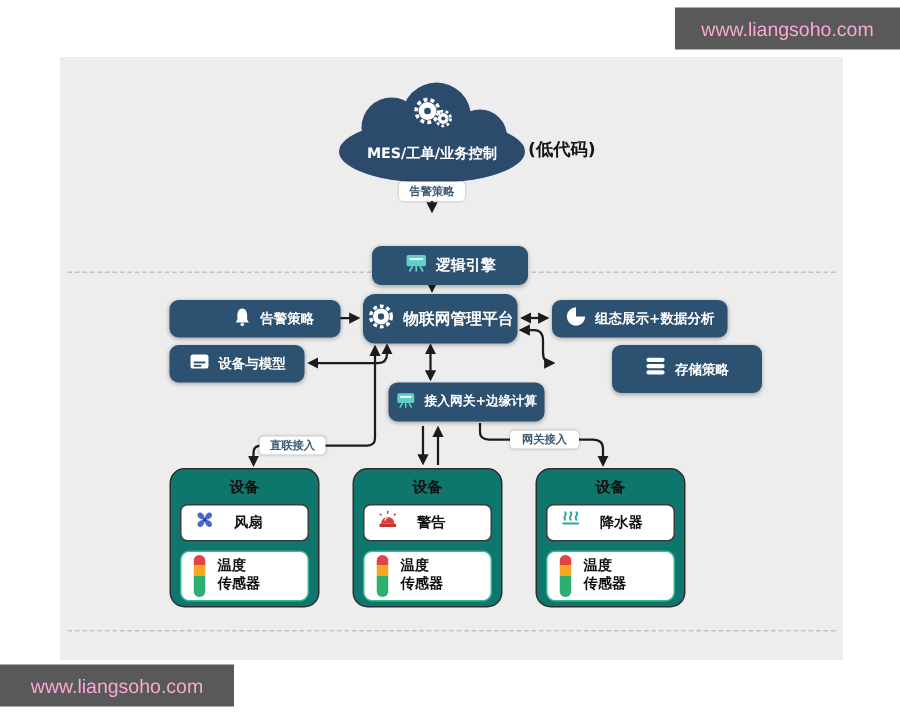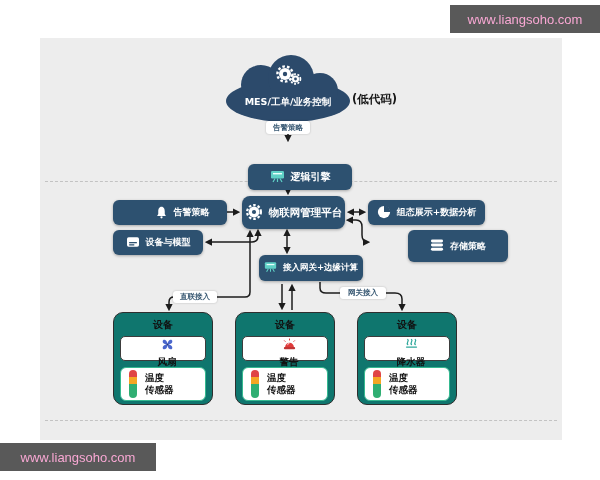--- a/index.html
+++ b/index.html
@@ -22,21 +22,21 @@
 
   .pill{position:absolute;z-index:4;background:#fff;border-radius:3px;
         display:flex;align-items:center;justify-content:center;
         font-size:7.5px;font-weight:bold;color:#3a5a74;
         box-shadow:0 0 2px rgba(0,0,0,.25);white-space:nowrap;}
 
   .dcard{position:absolute;z-index:3;width:100px;height:93px;background:#0f766e;
          border:1.6px solid #2e2e2e;border-radius:10px;box-sizing:border-box;}
   .dtitle{text-align:center;font-size:10px;font-weight:bold;color:#111;margin-top:5px;}
   .abox{height:25px;margin:4px 6px 0 6px;border:1.4px solid #3c3c3c;border-radius:5px;
-        background:#fff;display:flex;align-items:center;gap:0;padding-left:8px;box-sizing:border-box;flex-direction:column;}
+        background:#fff;display:flex;align-items:center;gap:12px;padding-left:8px;box-sizing:border-box;}
   .abox .albl{font-size:9.5px;font-weight:bold;color:#111;}
   .sbox{height:34px;margin:6px 6px 0 6px;border:1.6px solid #35b990;border-radius:6px;
         background:#fff;display:flex;align-items:center;gap:8px;padding-left:8px;box-sizing:border-box;}
   .slbl{font-size:9.5px;font-weight:bold;color:#111;line-height:1.25;}
   .sensorbar{width:8px;height:28px;border-radius:4px;overflow:hidden;display:flex;flex-direction:column;flex:0 0 8px;}
   .sensorbar .r{height:7px;background:#e04444;}
   .sensorbar .o{height:7px;background:#f5a623;}
   .sensorbar .g{flex:1;background:#2fae72;}
 
   .wm{position:absolute;background:#595959;color:#f9a8d4;display:flex;align-items:center;

